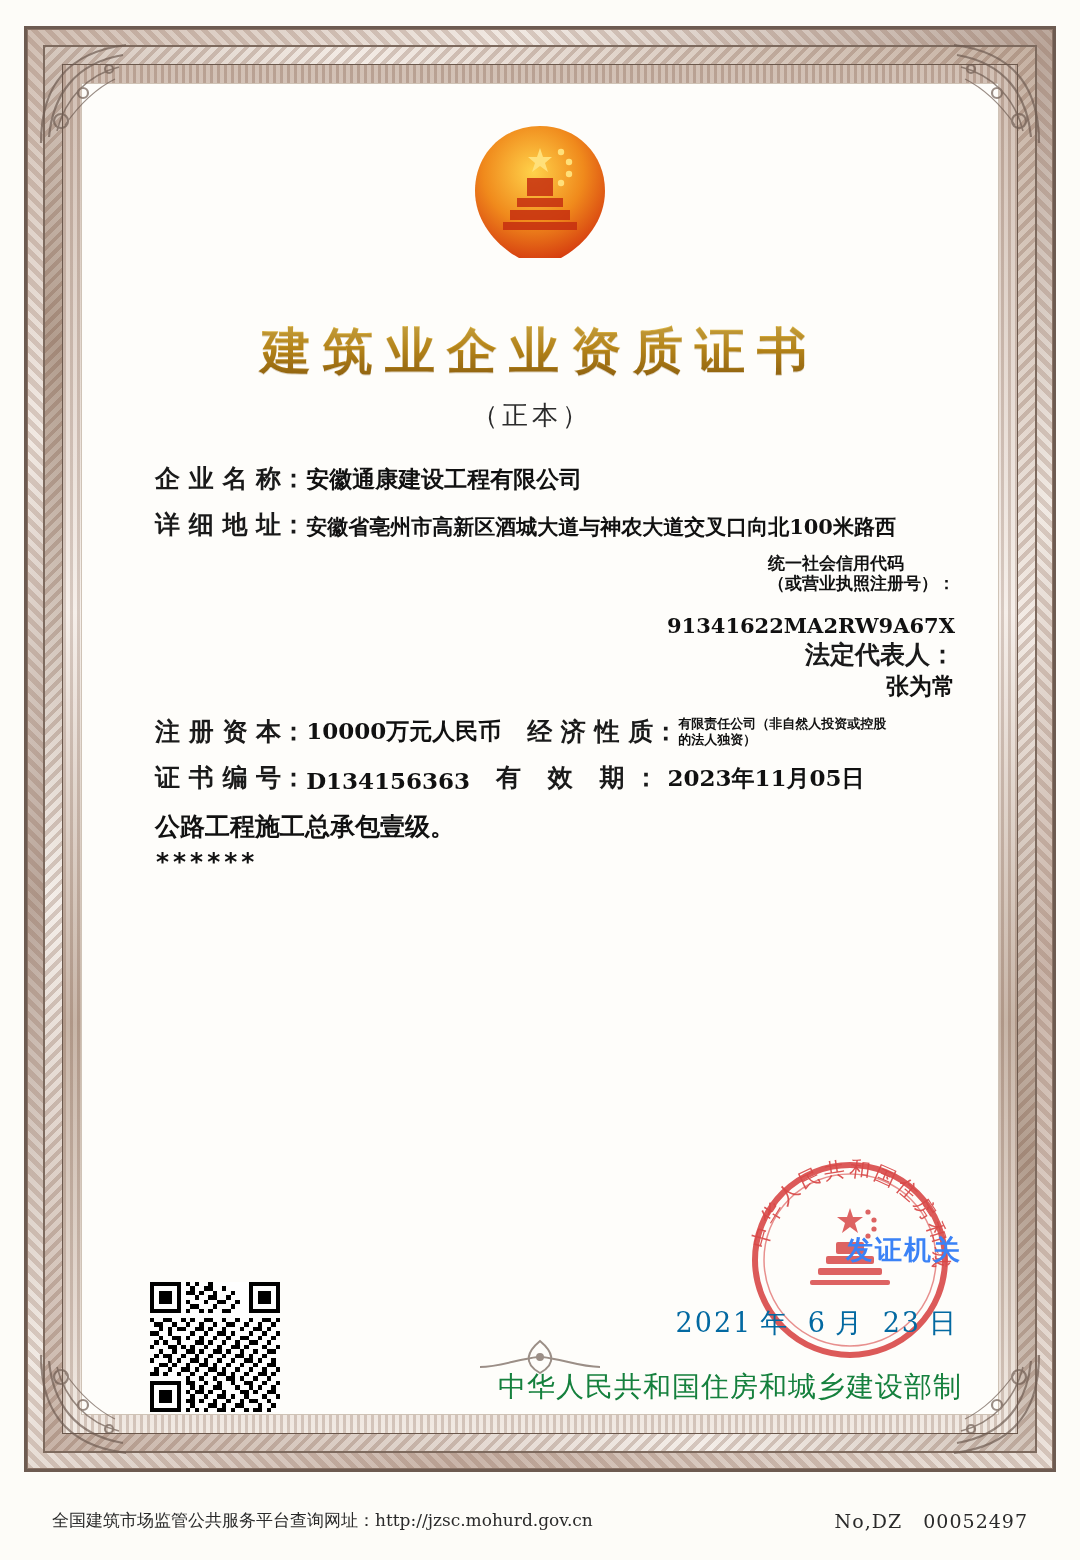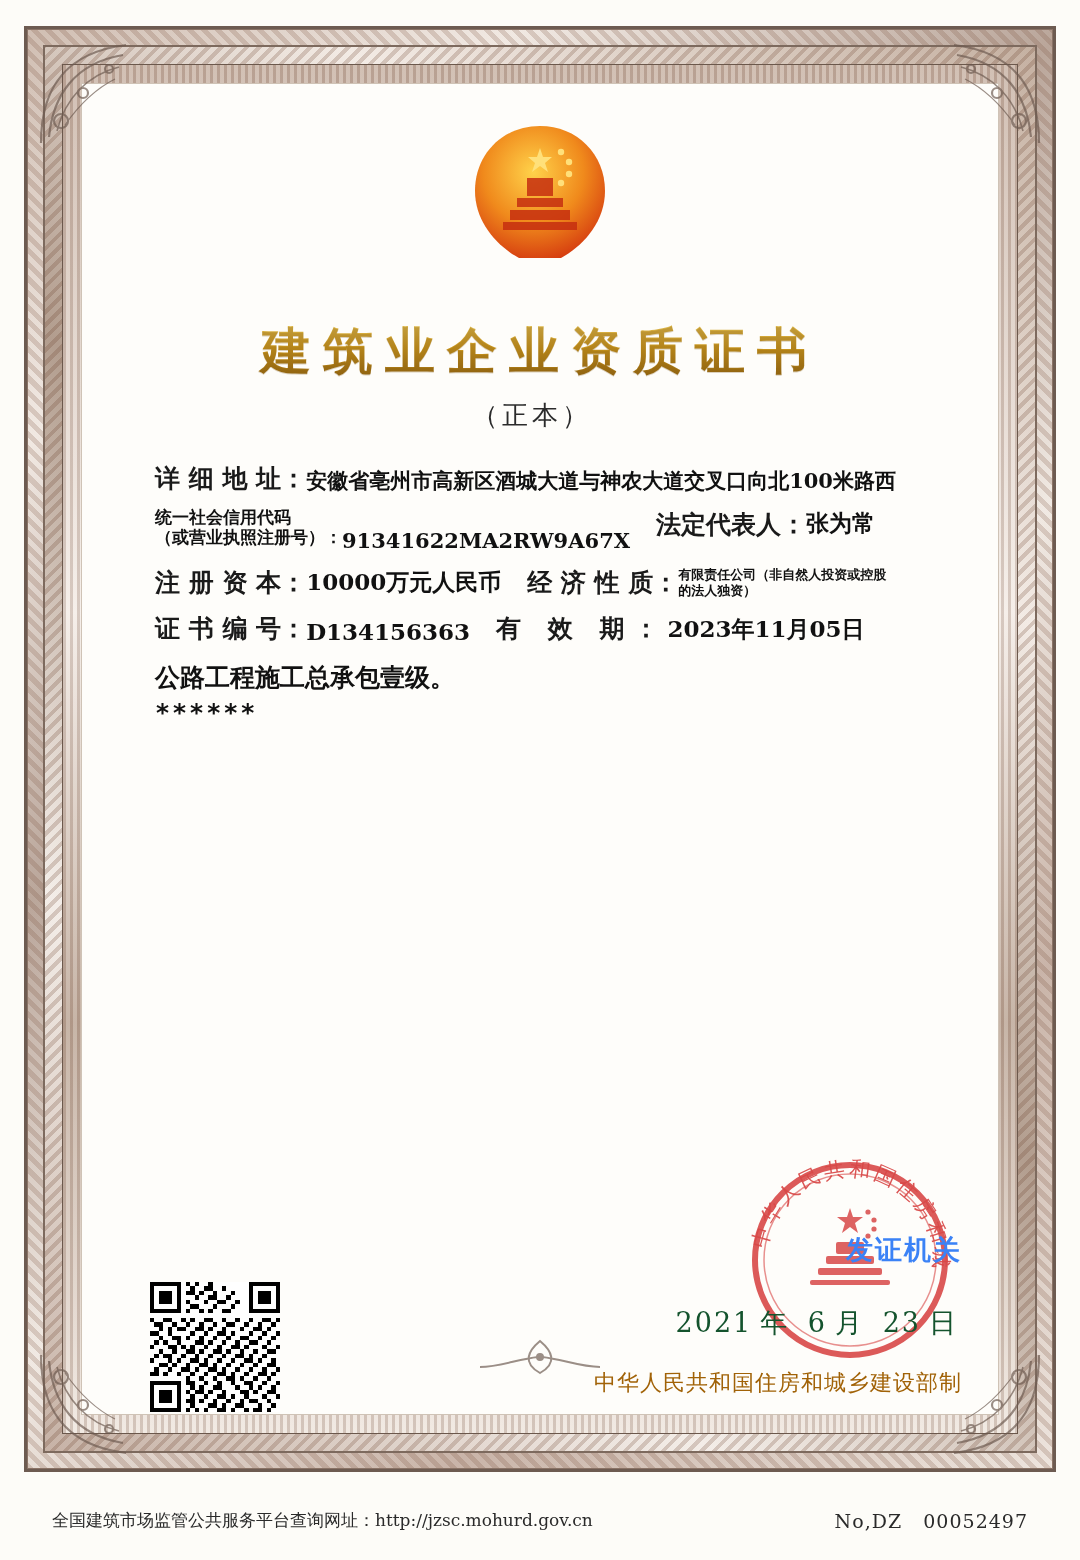--- a/index.html
+++ b/index.html
@@ -93,27 +93,27 @@
 
   
   .issuer{
     position:absolute;right:118px;top:1232px;
     font-family:"DejaVu Serif","Liberation Serif",serif;
     font-size:27px;font-weight:700;color:#3b82f6;letter-spacing:2px;
   }
   .issue-date{
     position:absolute;right:118px;top:1305px;
     font-family:"DejaVu Serif","Liberation Serif",serif;
-    font-size:27px;color:#14532d;letter-spacing:2px;
+    font-size:27px;color:#0369a1;letter-spacing:2px;
   }
   .issue-date span{margin:0 4px;}
   .maker{
     position:absolute;right:118px;top:1368px;
     font-family:"DejaVu Serif","Liberation Serif",serif;
-    font-size:22px;color:#a16207;letter-spacing:1px;
+    font-size:28px;color:#15803d;letter-spacing:1px;
   }
   .seal{position:absolute;left:740px;top:1150px;width:220px;height:220px;opacity:.88;}
   .seal svg{width:100%;height:100%;}
 
   
   .footer-left{
     position:absolute;left:52px;bottom:28px;
     font-family:"DejaVu Serif","Liberation Serif",serif;
     font-size:17px;color:#2a2a2a;
   }
@@ -227,27 +227,31 @@
           <circle cx="96" cy="65" r="3.2"></circle>
       </g>
     </svg>
   </div>
 
   <div class="main-title">建筑业企业资质证书</div>
   <div class="sub-title">（正本）</div>
 
   <div class="fields">
 
+    <div class="row">
+      <span class="lbl">企 业 名 称：</span>
+      <span class="val bold">安徽通康建设工程有限公司</span>
+    </div>
 
     <div class="row">
       <span class="lbl">详 细 地 址：</span>
       <span class="val bold" style="font-size:21px;">安徽省亳州市高新区酒城大道与神农大道交叉口向北100米路西</span>
     </div>
 
-    <div class="row" style="align-items:flex-start;">
+    <div class="row" style="align-items:flex-end;flex-direction:column;">
       <span class="lbl2">
         <span>统一社会信用代码</span><br>
         <span>（或营业执照注册号）：</span>
       </span>
       <span class="val bold" style="font-size:21px;margin-top:20px;">91341622MA2RW9A67X</span>
       <span class="gap"></span>
       <span class="lbl">法定代表人：</span>
       <span class="val bold">张为常</span>
     </div>
 

